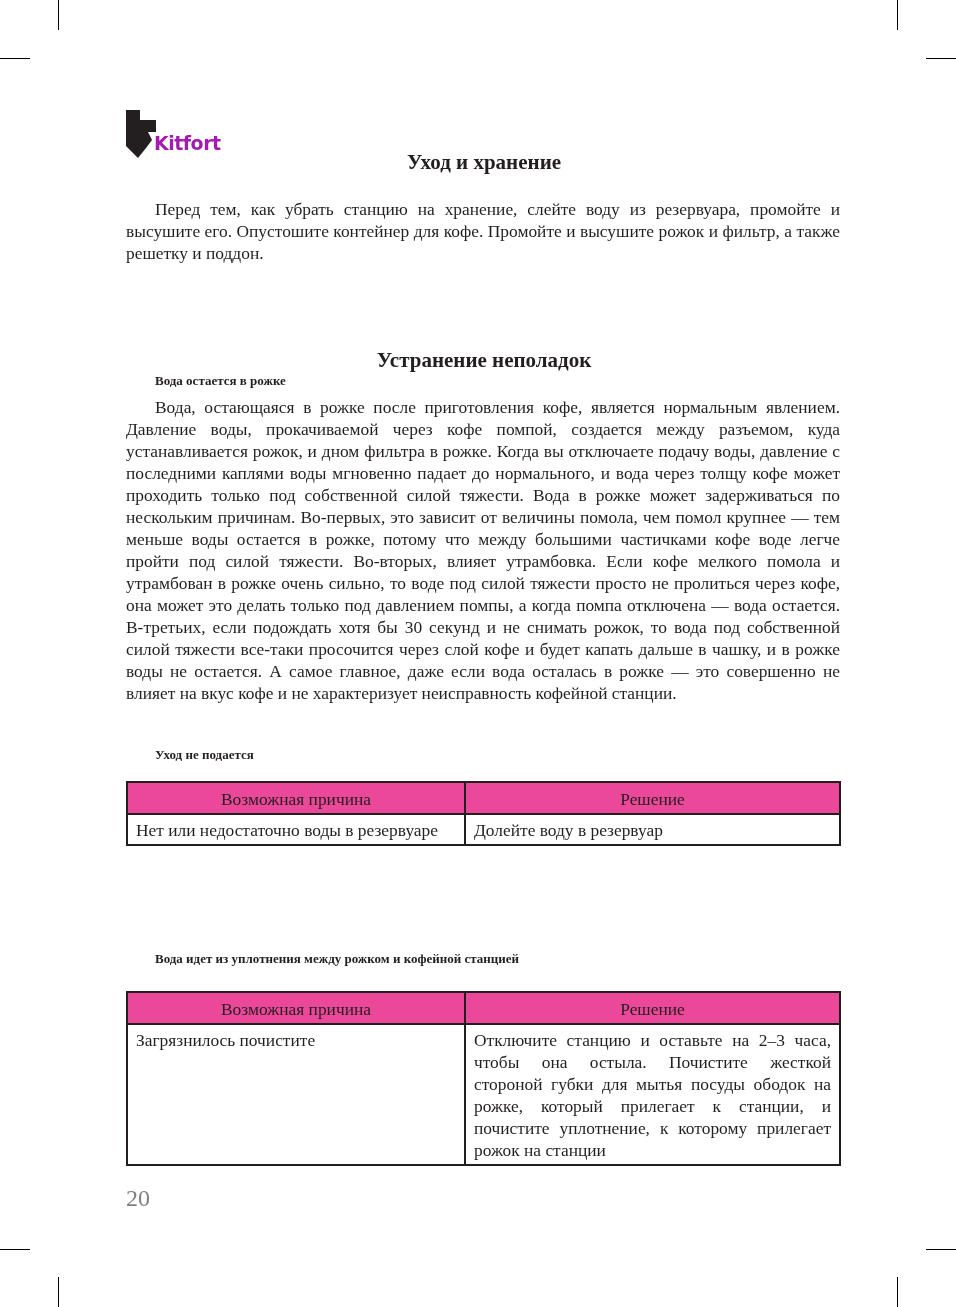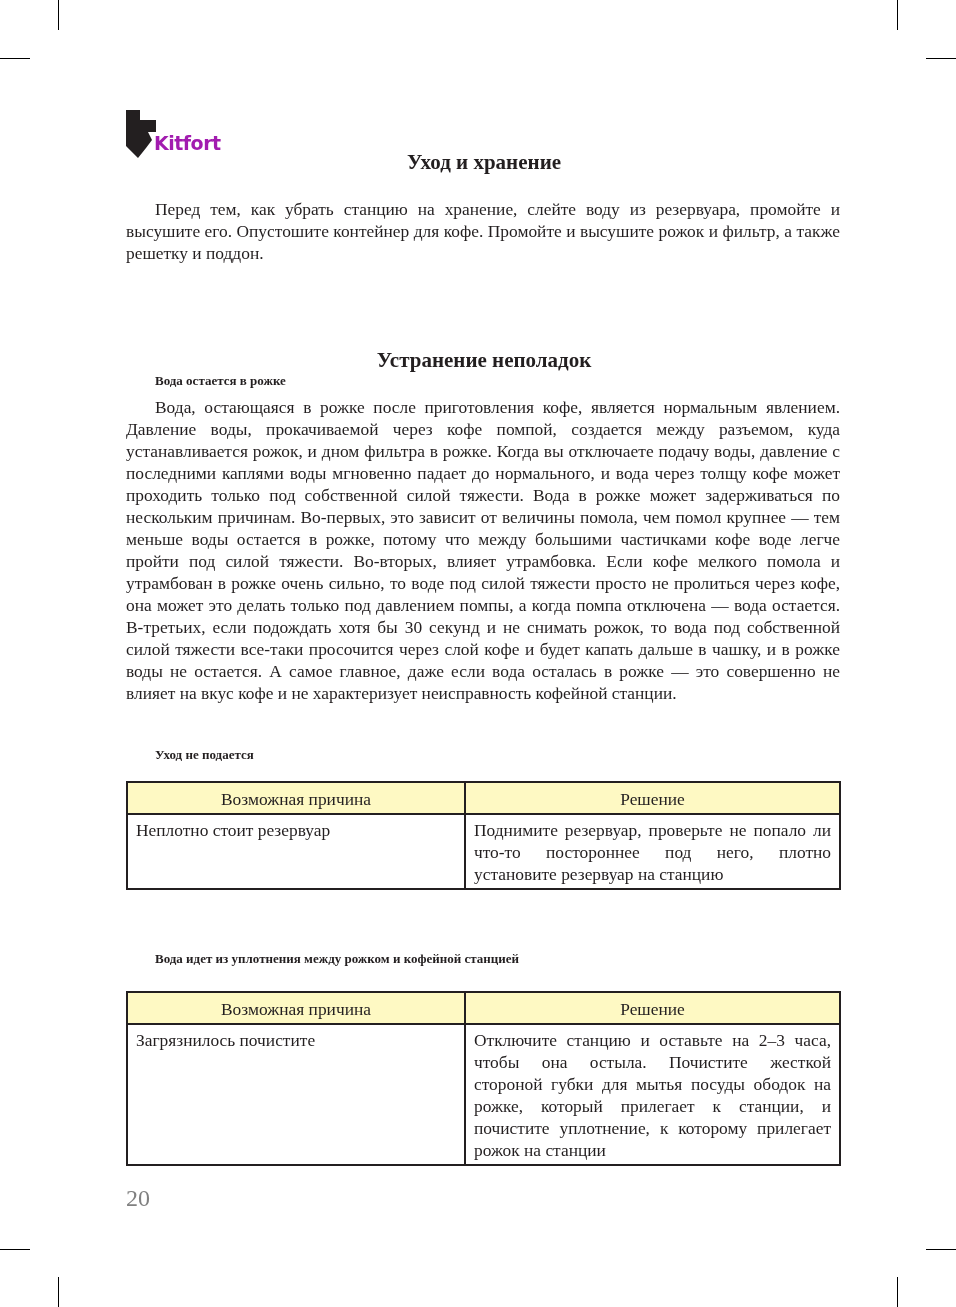--- a/index.html
+++ b/index.html
@@ -9,21 +9,21 @@
   .logo { position: absolute; left: 126px; top: 110px; width: 100px; height: 50px; }
   .logo-text { position: absolute; left: 28px; top: 22px; font-family: "DejaVu Sans", sans-serif; font-weight: bold;
                font-size: 19px; letter-spacing: -0.5px; color: #a21caf; }
   .h1 { position: absolute; left: 0; width: 968px; text-align: center; font-weight: bold; font-size: 21px; }
   .para { position: absolute; left: 126px; width: 714px; font-size: 17.4px; line-height: 22px; text-align: justify;
           margin: 0; }
   .para .ind { display: block; text-indent: 29px; }
   .sub { position: absolute; left: 155px; font-weight: bold; font-size: 13px; }
   table.tbl { position: absolute; left: 126px; width: 715px; border-collapse: collapse; font-size: 17.4px; line-height: 22px; }
   table.tbl th, table.tbl td { border: 2px solid #231f20; vertical-align: top; }
-  table.tbl th { background: #fef9c3; font-weight: normal; text-align: center; height: 28px; padding: 2px 6px 0 6px; vertical-align: middle; }
+  table.tbl th { background: #ec4899; font-weight: normal; text-align: center; height: 28px; padding: 2px 6px 0 6px; vertical-align: middle; }
   table.tbl td { padding: 4px 8px 3px 8px; text-align: justify; }
   table.tbl td.c1 { width: 320px; }
   .pagenum { position: absolute; left: 126px; top: 1185px; font-size: 24px; color: #808080; }
 </style>
 </head>
 <body>
 
 <div class="crop" style="left:58px;top:0;width:1px;height:30px;"></div>
 <div class="crop" style="left:0;top:58px;width:30px;height:1px;"></div>
 <div class="crop" style="left:897px;top:0;width:1px;height:30px;"></div>
@@ -52,22 +52,22 @@
 </div>
 
 <div class="sub" style="top:747px;">Уход не подается</div>
 <table class="tbl" style="top:781px;">
   <tbody>
       <tr>
     <th>Возможная причина</th>
     <th>Решение</th>
   </tr>
   <tr>
-    <td class="c1">Неплотно стоит резервуар</td>
-    <td>Поднимите резервуар, проверьте не попало ли что-то постороннее под него, плотно установите резервуар на станцию</td>
+    <td class="c1">Нет или недостаточно воды в резервуаре</td>
+    <td>Долейте воду в резервуар</td>
   </tr>
 </tbody>
   </table>
 
 <div class="sub" style="top:951px;">Вода идет из уплотнения между рожком и кофейной станцией</div>
 <table class="tbl" style="top:991px;">
   <tbody>
       <tr>
     <th>Возможная причина</th>
     <th>Решение</th>

